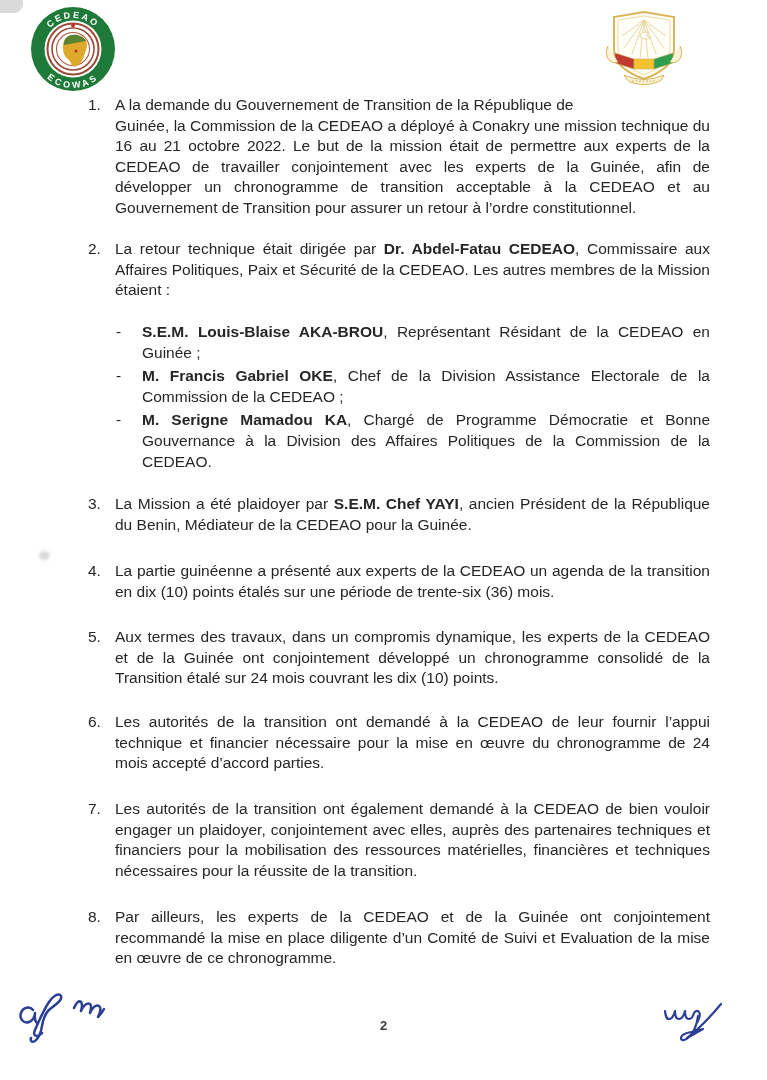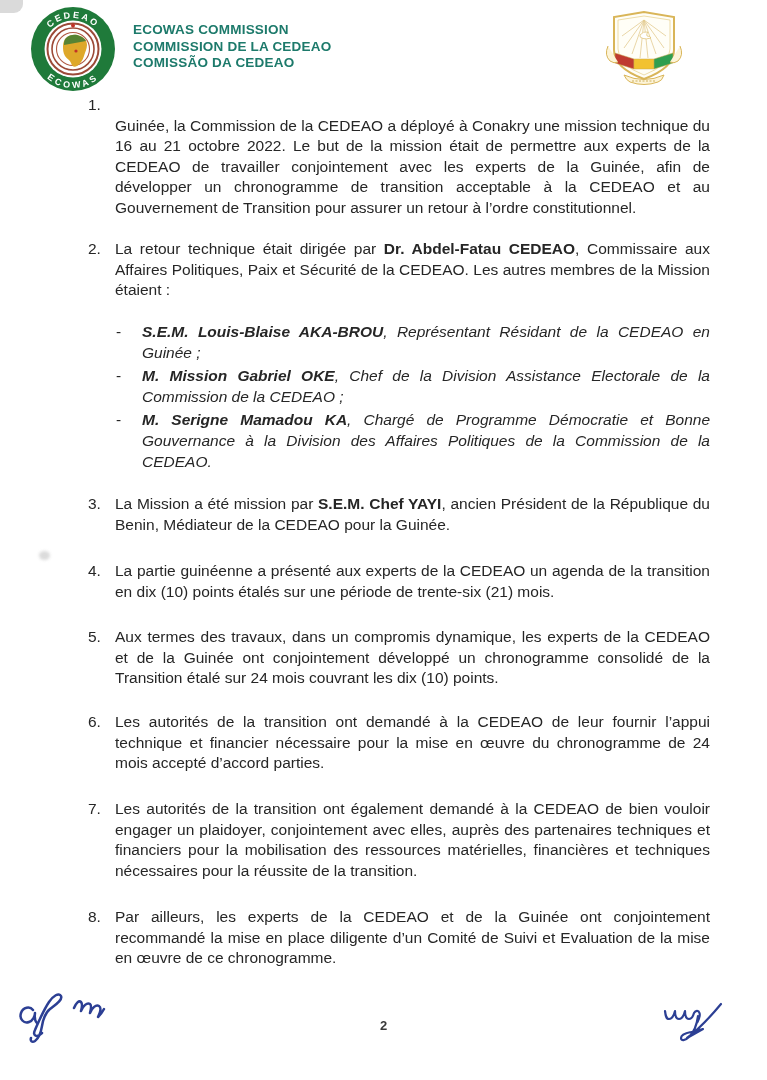--- a/index.html
+++ b/index.html
@@ -16,21 +16,21 @@
   .logo{position:absolute;left:30px;top:6px;}
   .arms{position:absolute;left:602px;top:8px;}
   .orgname{position:absolute;left:133px;top:22px;color:#1d7a6b;font-weight:700;
     font-size:13.5px;line-height:16.5px;letter-spacing:.2px;}
   
   .item{position:absolute;left:88px;width:622px;display:grid;grid-template-columns:27px 1fr;
     font-size:15.5px;line-height:20.6px;}
   .item .txt{text-align:justify;}
   .sub{position:absolute;left:116px;width:594px;font-size:15.5px;line-height:20.6px;}
   .subitem{display:grid;grid-template-columns:26px 1fr;margin-bottom:3px;}
-  .subitem .txt{text-align:justify;font-style:italic;}
+  .subitem .txt{text-align:justify;}
   b{font-weight:700;}
   
   .pagenum{position:absolute;left:0;top:1018px;width:767px;text-align:center;
     font-size:13px;font-weight:600;color:#3a3a3a;}
   .sig-left{position:absolute;left:12px;top:983px;}
   .sig-right{position:absolute;left:658px;top:998px;}
 </style>
 </head>
 <body>
 
@@ -52,25 +52,20 @@
     <path id="ecoTop" d="M 12,43 A 31,31 0 1 1 74,43" fill="none"></path>
     <path id="ecoBottom" d="M 4,43 A 39,39 0 0 0 82,43" fill="none"></path>
     <text font-size="9" font-weight="bold" fill="#ffffff" letter-spacing="2.2" font-family="Liberation Sans, sans-serif">
       <textPath href="#ecoTop" startOffset="50%" text-anchor="middle">CEDEAO</textPath>
     </text>
     <text font-size="9" font-weight="bold" fill="#ffffff" letter-spacing="2.8" font-family="Liberation Sans, sans-serif">
       <textPath href="#ecoBottom" startOffset="50%" text-anchor="middle">ECOWAS</textPath>
     </text>
   </svg>
 
-  <div class="orgname">
-    <div>ECOWAS COMMISSION</div>
-    <div>COMMISSION DE LA CEDEAO</div>
-    <div>COMISSÃO DA CEDEAO</div>
-  </div>
 
   <svg class="arms" width="84" height="80" viewBox="0 0 84 80">
     <path d="M42,4 L12,9 L12,42 Q12,60 42,71 Q72,60 72,42 L72,9 Z" fill="#fffef7" stroke="#d9b558" stroke-width="2"></path>
     <path d="M42,8 L16,12 L16,41 Q16,57 42,67 Q68,57 68,41 L68,12 Z" fill="none" stroke="#e9d496" stroke-width="0.8"></path>
     <g stroke="#e3cc92" stroke-width="0.8">
       <line x1="42" y1="12" x2="22" y2="40"></line>
       <line x1="42" y1="12" x2="30" y2="46"></line>
       <line x1="42" y1="12" x2="38" y2="50"></line>
       <line x1="42" y1="12" x2="46" y2="50"></line>
       <line x1="42" y1="12" x2="54" y2="46"></line>
@@ -86,21 +81,21 @@
     </g>
     <path d="M6,38 q-4,9 2,15 q4,3 8,1" fill="#fdf4d8" stroke="#d9b558" stroke-width="1"></path>
     <path d="M78,38 q4,9 -2,15 q-4,3 -8,1" fill="#fdf4d8" stroke="#d9b558" stroke-width="1"></path>
     <path d="M22,67 q20,9 40,0 q-2,6 -6,7 q-14,5 -28,0 q-4,-2 -6,-7 z" fill="#fdf4d8" stroke="#d9b558" stroke-width="1"></path>
     <line x1="30" y1="73" x2="54" y2="73" stroke="#c8a84e" stroke-width="0.9" stroke-dasharray="2,1.5"></line>
   </svg>
 
   <div class="item" style="top:95px">
     <span>1.</span>
     <div class="txt">
-      <br>
+      <span>A la demande du Gouvernement de Transition de la République de</span><br>
       <span>Guinée, la Commission de la CEDEAO a déployé à Conakry une mission technique du 16 au 21 octobre 2022. Le but de la mission était de permettre aux experts de la CEDEAO de travailler conjointement avec les experts de la Guinée, afin de développer un chronogramme de transition acceptable à la CEDEAO et au Gouvernement de Transition pour assurer un retour à l’ordre constitutionnel.</span>
     </div>
   </div>
 
   <div class="item" style="top:239px">
     <span>2.</span>
     <div class="txt">
       <span>La retour technique était dirigée par </span><b>Dr. Abdel-Fatau CEDEAO</b><span>, Commissaire aux Affaires Politiques, Paix et Sécurité de la CEDEAO. Les autres membres de la Mission étaient :</span>
     </div>
   </div>
@@ -108,42 +103,42 @@
   <div class="sub" style="top:322px">
     <div class="subitem">
       <span>-</span>
       <div class="txt">
         <b>S.E.M. Louis-Blaise AKA-BROU</b><span>, Représentant Résidant de la CEDEAO en Guinée ;</span>
       </div>
     </div>
     <div class="subitem">
       <span>-</span>
       <div class="txt">
-        <b>M. Mission Gabriel OKE</b><span>, Chef de la Division Assistance Electorale de la Commission de la CEDEAO ;</span>
+        <b>M. Francis Gabriel OKE</b><span>, Chef de la Division Assistance Electorale de la Commission de la CEDEAO ;</span>
       </div>
     </div>
     <div class="subitem">
       <span>-</span>
       <div class="txt">
         <b>M. Serigne Mamadou KA</b><span>, Chargé de Programme Démocratie et Bonne Gouvernance à la Division des Affaires Politiques de la Commission de la CEDEAO.</span>
       </div>
     </div>
   </div>
 
   <div class="item" style="top:494px">
     <span>3.</span>
     <div class="txt">
-      <span>La Mission a été mission par </span><b>S.E.M. Chef YAYI</b><span>, ancien Président de la République du Benin, Médiateur de la CEDEAO pour la Guinée.</span>
+      <span>La Mission a été plaidoyer par </span><b>S.E.M. Chef YAYI</b><span>, ancien Président de la République du Benin, Médiateur de la CEDEAO pour la Guinée.</span>
     </div>
   </div>
 
   <div class="item" style="top:561px">
     <span>4.</span>
     <div class="txt">
-      <span>La partie guinéenne a présenté aux experts de la CEDEAO un agenda de la transition en dix (10) points étalés sur une période de trente-six (21) mois.</span>
+      <span>La partie guinéenne a présenté aux experts de la CEDEAO un agenda de la transition en dix (10) points étalés sur une période de trente-six (36) mois.</span>
     </div>
   </div>
 
   <div class="item" style="top:627px">
     <span>5.</span>
     <div class="txt">
       <span>Aux termes des travaux, dans un compromis dynamique, les experts de la CEDEAO et de la Guinée ont conjointement développé un chronogramme consolidé de la Transition étalé sur 24 mois couvrant les dix (10) points.</span>
     </div>
   </div>
 

